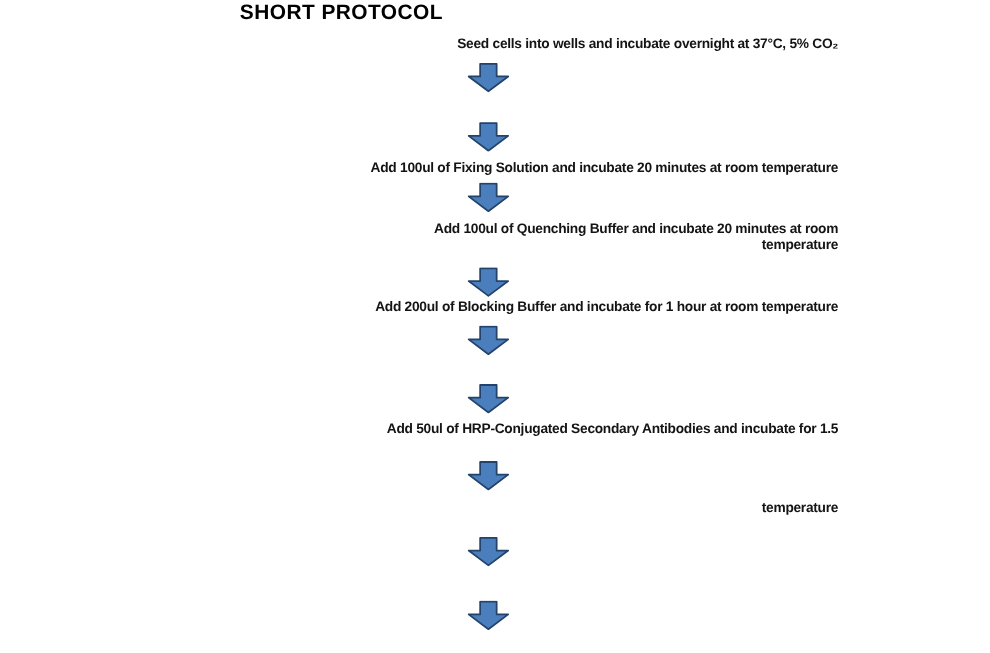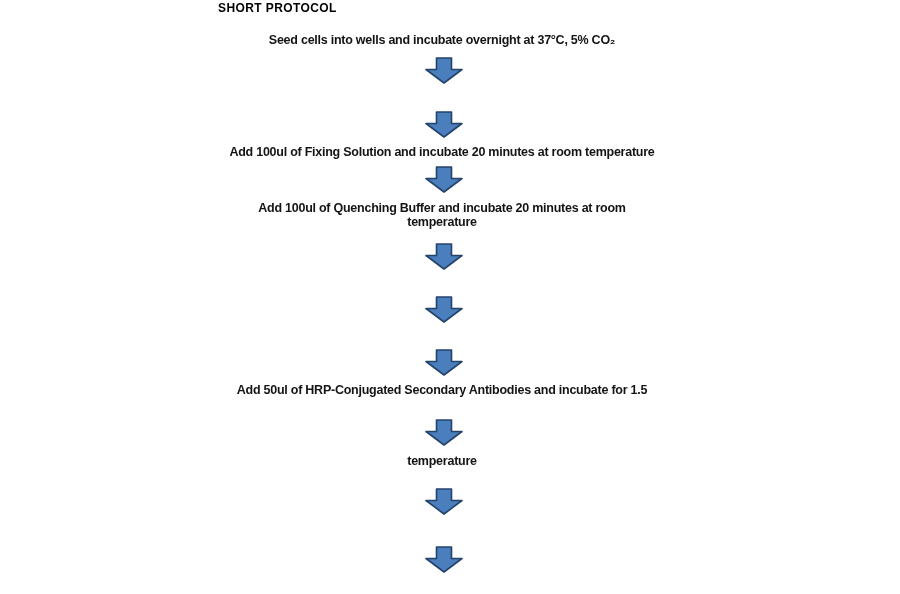--- a/index.html
+++ b/index.html
@@ -12,31 +12,31 @@
     width: 900px;
     height: 594px;
     background: #ffffff;
     overflow: hidden;
     font-family: "Liberation Sans", sans-serif;
   }
   .title {
     position: absolute;
     left: 218px;
     top: 1px;
-    font-size: 12px;
+    font-size: 19px;
     font-weight: bold;
     color: #000000;
     letter-spacing: 0.4px;
     white-space: nowrap;
   }
   .step {
     position: absolute;
     left: 122px;
     width: 640px;
-    text-align: center;
+    text-align: right;
     font-size: 12.5px;
     font-weight: bold;
     line-height: 14px;
     letter-spacing: -0.25px;
     color: #141414;
   }
   .step .line {
     display: block;
   }
   .arrow {
@@ -89,20 +89,23 @@
     <span class="line">Add 100ul of Quenching Buffer and incubate 20 minutes at room</span>
     <span class="line">temperature</span>
   </div>
 
   <div class="arrow" style="top:243px">
     <svg viewBox="0 0 38 27" xmlns="http://www.w3.org/2000/svg">
       <polygon points="11.5,1 26.5,1 26.5,12.5 37,12.5 19,26 1,12.5 11.5,12.5" stroke-width="1.6" stroke-linejoin="round" fill="#4a7ebc" stroke="#24436b"></polygon>
     </svg>
   </div>
 
+  <div class="step" style="top:272px">
+    <span class="line">Add 200ul of Blocking Buffer and incubate for 1 hour at room temperature</span>
+  </div>
 
   <div class="arrow" style="top:296px">
     <svg viewBox="0 0 38 27" xmlns="http://www.w3.org/2000/svg">
       <polygon points="11.5,1 26.5,1 26.5,12.5 37,12.5 19,26 1,12.5 11.5,12.5" stroke-width="1.6" stroke-linejoin="round" fill="#4a7ebc" stroke="#24436b"></polygon>
     </svg>
   </div>
 
 
   <div class="arrow" style="top:349px">
     <svg viewBox="0 0 38 27" xmlns="http://www.w3.org/2000/svg">

